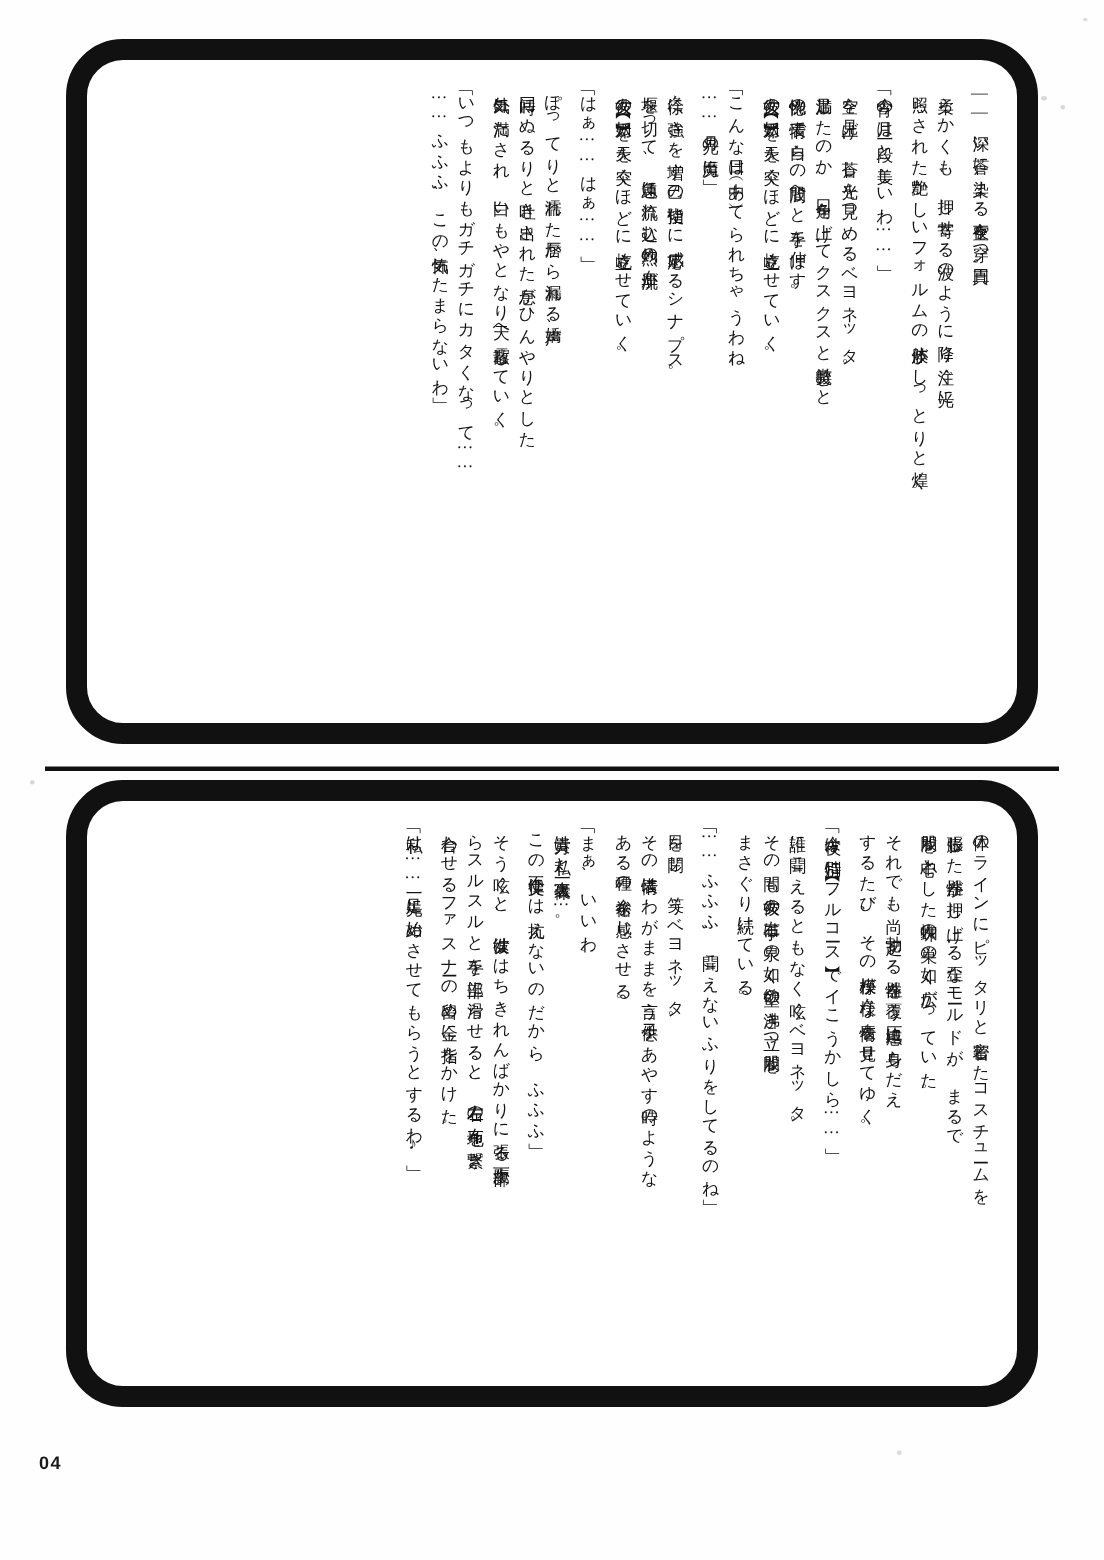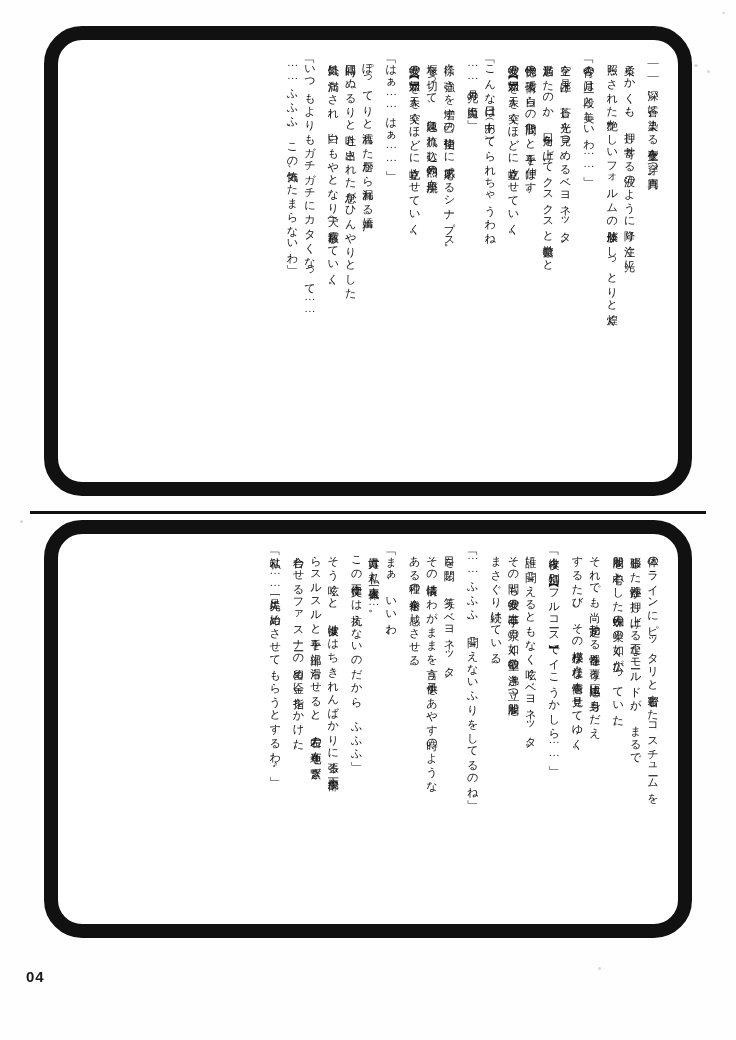--- a/index.html
+++ b/index.html
@@ -88,21 +88,21 @@
     width: 592px;
     height: 362px;
   }
 
   
   .folio {
     position: absolute;
     left: 26px;
     top: 968px;
     font-family: "Liberation Sans", sans-serif;
-    font-size: 15px;
+    font-size: 12px;
     font-weight: bold;
     color: #1a1a1a;
     letter-spacing: 1px;
   }
 
   
   .speck {
     position: absolute;
     background: #d8d8d8;
     border-radius: 50%;

